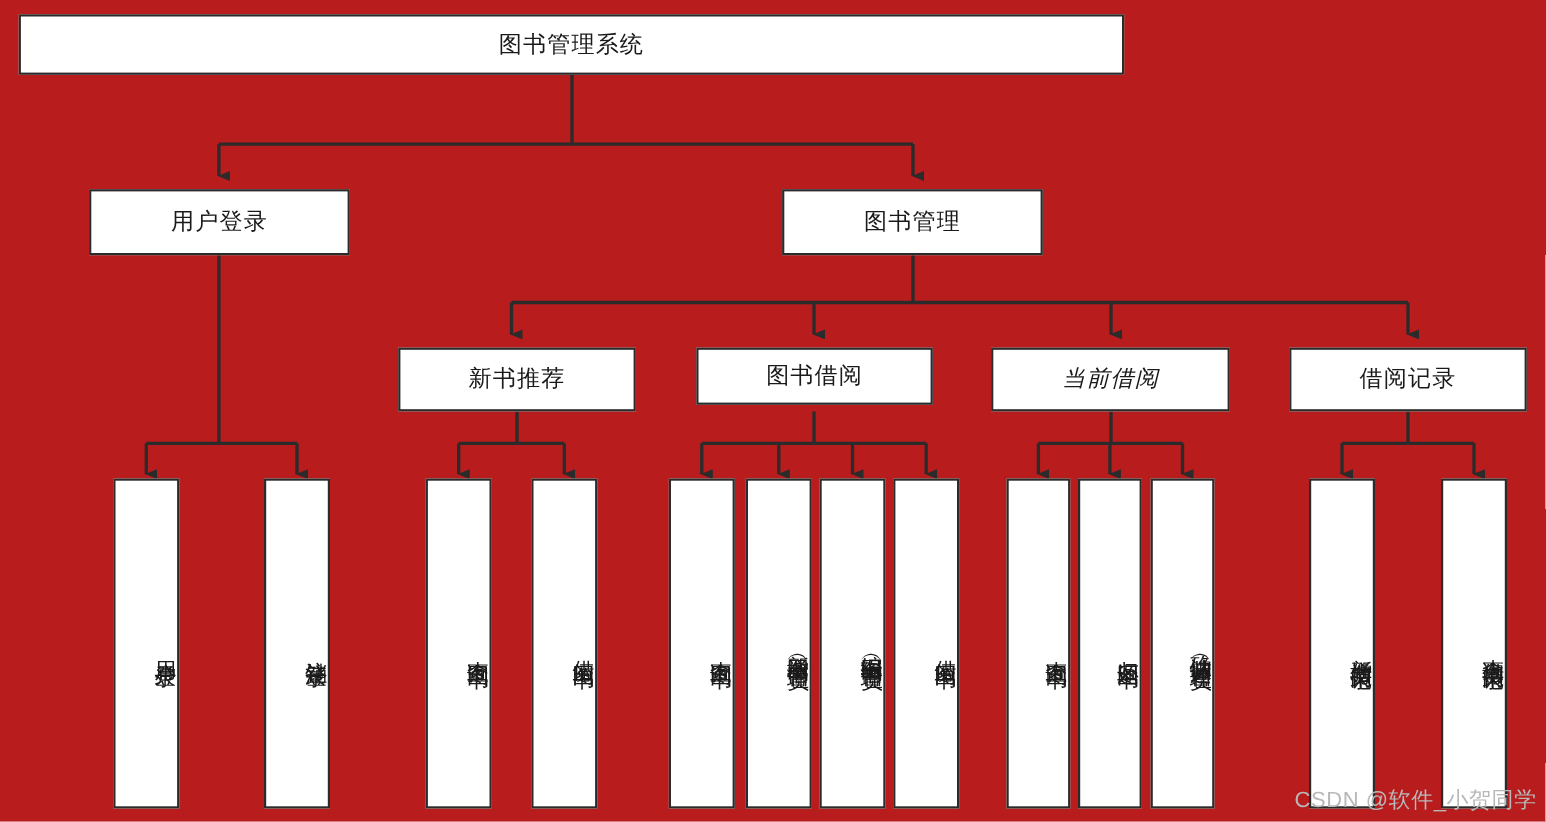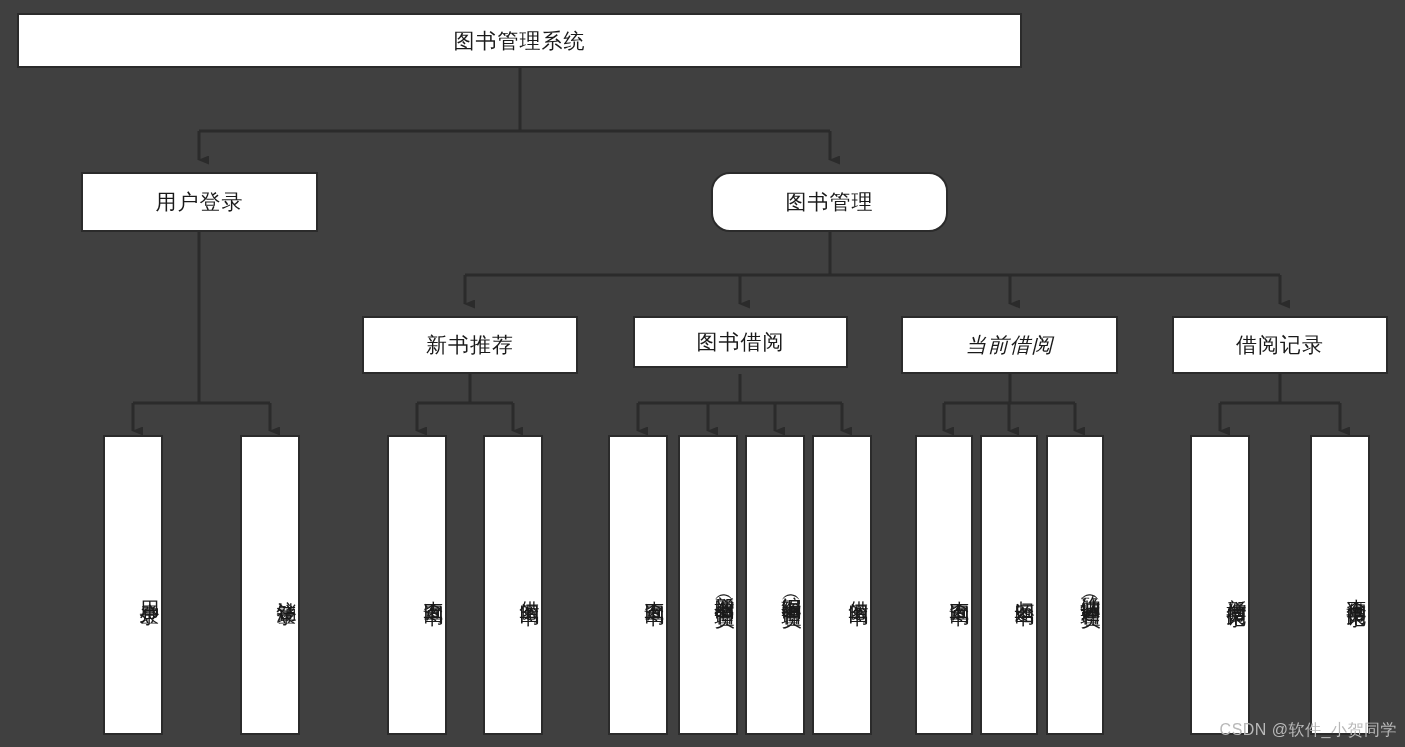--- a/index.html
+++ b/index.html
@@ -7,21 +7,21 @@
     padding: 0;
     background: #ffffff;
   }
   body {
     font-family: "Liberation Sans", "DejaVu Sans", sans-serif;
   }
   #canvas {
     position: relative;
     width: 1405px;
     height: 747px;
-    background: #404040;
+    background: #b91c1c;
     overflow: hidden;
   }
   #edges {
     position: absolute;
     left: 0;
     top: 0;
     width: 1405px;
     height: 747px;
   }
   .node {
@@ -52,21 +52,21 @@
   }
   .node.vert .vlabel {
     writing-mode: vertical-rl;
     text-orientation: upright;
     display: block;
   }
   #watermark {
     position: absolute;
     right: 8px;
     bottom: 6px;
-    font-size: 16px;
+    font-size: 20px;
     color: #b8b8b8;
     letter-spacing: 0.5px;
     white-space: nowrap;
     pointer-events: none;
   }
 </style>
 </head>
 <body>
 
 <div id="canvas">
@@ -121,21 +121,21 @@
     </g>
   </svg>
 
   <div class="node horiz" style="left:17px;top:13px;width:1005px;height:55px;">
     <span>图书管理系统</span>
   </div>
 
   <div class="node horiz" style="left:81px;top:172px;width:237px;height:60px;">
     <span>用户登录</span>
   </div>
-  <div class="node horiz" style="left:711px;top:172px;width:237px;height:60px;border-radius:19px;">
+  <div class="node horiz" style="left:711px;top:172px;width:237px;height:60px;">
     <span>图书管理</span>
   </div>
 
   <div class="node horiz" style="left:362px;top:316px;width:216px;height:58px;">
     <span>新书推荐</span>
   </div>
   <div class="node horiz" style="left:633px;top:316px;width:215px;height:52px;">
     <span>图书借阅</span>
   </div>
   <div class="node horiz" style="left:901px;top:316px;width:217px;height:58px;font-style:italic;">

